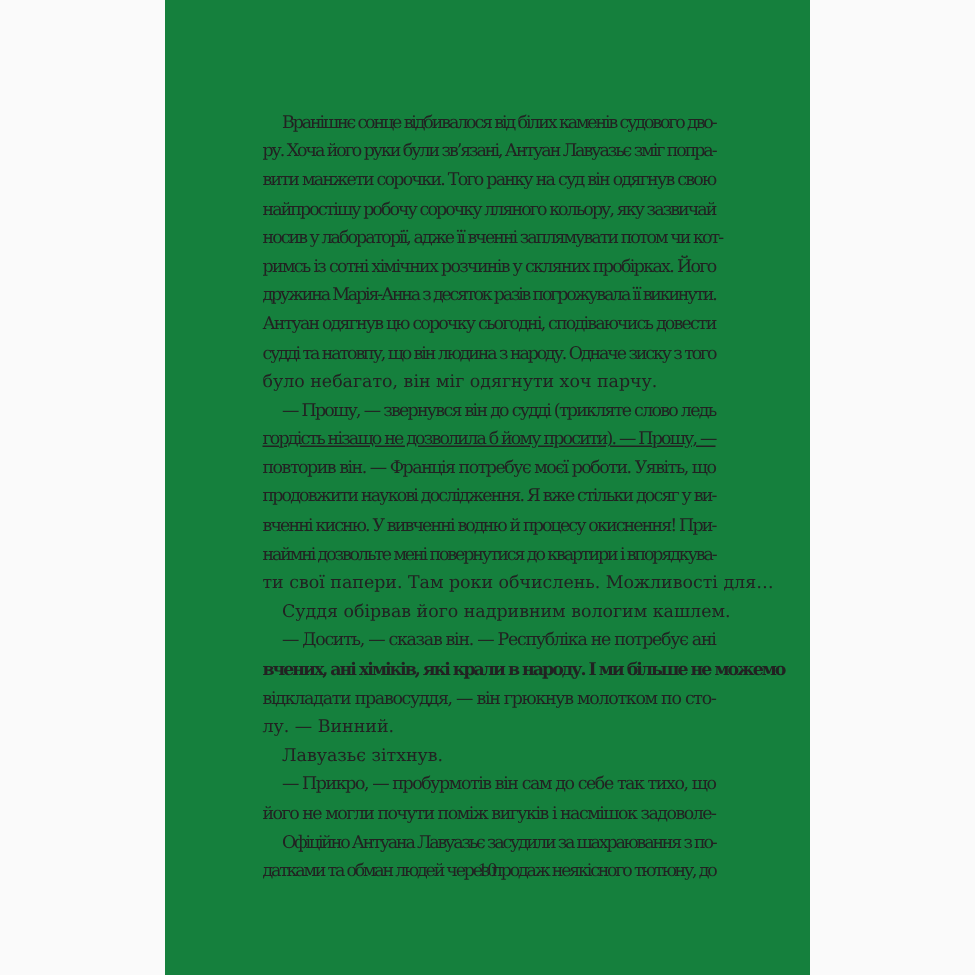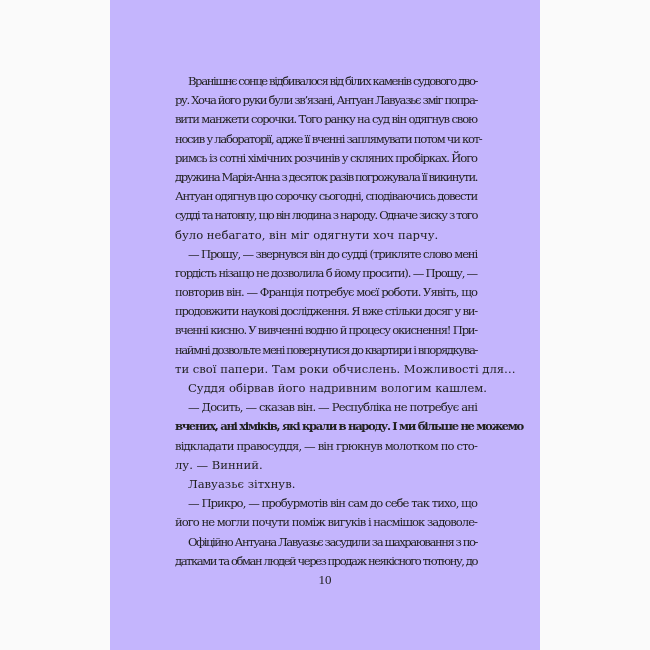--- a/index.html
+++ b/index.html
@@ -12,21 +12,21 @@
       background: #fafafa;
       position: relative;
       overflow: hidden;
     }
     .page {
       position: absolute;
       left: 110px;
       top: 0;
       width: 430px;
       height: 650px;
-      background: #c4b5fd;
+      background: #15803d;
     }
     .text-block {
       position: absolute;
       left: 65px;
       top: 72px;
       width: 302px;
       font-family: "DejaVu Serif", "Liberation Serif", serif;
       font-size: 11.6px;
       line-height: 19.2px;
       color: #222222;
@@ -60,28 +60,29 @@
     }
   </style>
 </head>
 <body>
 
 <div class="page">
   <div class="text-block" id="text-block">
       <span class="line indent" style="word-spacing: 0px; letter-spacing: -1.40571px;"><span class="">Вранішнє сонце відбивалося від білих каменів судового дво-</span></span>
       <span class="line" style="word-spacing: 0px; letter-spacing: -1.36322px;"><span class="">ру. Хоча його руки були зв’язані, Антуан Лавуазьє зміг попра-</span></span>
       <span class="line" style="word-spacing: 0px; letter-spacing: -1.15569px;"><span class="">вити манжети сорочки. Того ранку на суд він одягнув свою</span></span>
+      <span class="line" style="word-spacing: 0px; letter-spacing: -1.27511px;"><span class="">найпростішу робочу сорочку лляного кольору, яку зазвичай</span></span>
       <span class="line" style="word-spacing: 0px; letter-spacing: -1.29323px;"><span class="">носив у лабораторії, адже її вченні заплямувати потом чи кот-</span></span>
       <span class="line" style="word-spacing: 0px; letter-spacing: -1.11261px;"><span class="">римсь із сотні хімічних розчинів у скляних пробірках. Його</span></span>
       <span class="line" style="word-spacing: 0px; letter-spacing: -1.45048px;"><span class="">дружина Марія-Анна з десяток разів погрожувала її викинути.</span></span>
       <span class="line" style="word-spacing: 0px; letter-spacing: -1.20117px;"><span class="">Антуан одягнув цю сорочку сьогодні, сподіваючись довести</span></span>
       <span class="line" style="word-spacing: 0px; letter-spacing: -1.39114px;"><span class="">судді та натовпу, що він людина з народу. Одначе зиску з того</span></span>
       <span class="line last"><span class="">було небагато, він міг одягнути хоч парчу.</span></span>
-      <span class="line indent" style="word-spacing: 0px; letter-spacing: -1.14554px;"><span class="">— Прошу, — звернувся він до судді (трикляте слово мені</span></span>
-      <span class="line" style="word-spacing: 0px; letter-spacing: -1.20117px;"><span class="">гордість нізащо не дозволила б йому просити). — Прошу, —</span></span>
+      <span class="line indent" style="word-spacing: 0px; letter-spacing: -1.14554px;"><span class="">— Прошу, — звернувся він до судді (трикляте слово ледь</span></span>
+      <span class="line" style="word-spacing: 0px; letter-spacing: -1.20117px; text-decoration: underline;"><span class="">гордість нізащо не дозволила б йому просити). — Прошу, —</span></span>
       <span class="line" style="word-spacing: 0px; letter-spacing: -0.988839px;"><span class="">повторив він. — Франція потребує моєї роботи. Уявіть, що</span></span>
       <span class="line" style="word-spacing: 0px; letter-spacing: -1.21409px;"><span class="">продовжити наукові дослідження. Я вже стільки досяг у ви-</span></span>
       <span class="line" style="word-spacing: 0px; letter-spacing: -1.23438px;"><span class="">вченні кисню. У вивченні водню й процесу окиснення! При-</span></span>
       <span class="line" style="word-spacing: 0px; letter-spacing: -1.40016px;"><span class="">наймні дозвольте мені повернутися до квартири і впорядкува-</span></span>
       <span class="line last"><span class="">ти свої папери. Там роки обчислень. Можливості для…</span></span>
       <span class="line indent last"><span class="">Суддя обірвав його надривним вологим кашлем.</span></span>
       <span class="line indent" style="word-spacing: 0px; letter-spacing: -0.857873px;"><span class="">— Досить, — сказав він. — Республіка не потребує ані</span></span>
       <span class="line" style="word-spacing: 0px; letter-spacing: -1.34451px; font-weight: bold;"><span class="">вчених, ані хіміків, які крали в народу. І ми більше не можемо</span></span>
       <span class="line" style="word-spacing: 0px; letter-spacing: -0.849646px;"><span class="">відкладати правосуддя, — він грюкнув молотком по сто-</span></span>
       <span class="line last"><span class="">лу. — Винний.</span></span>

